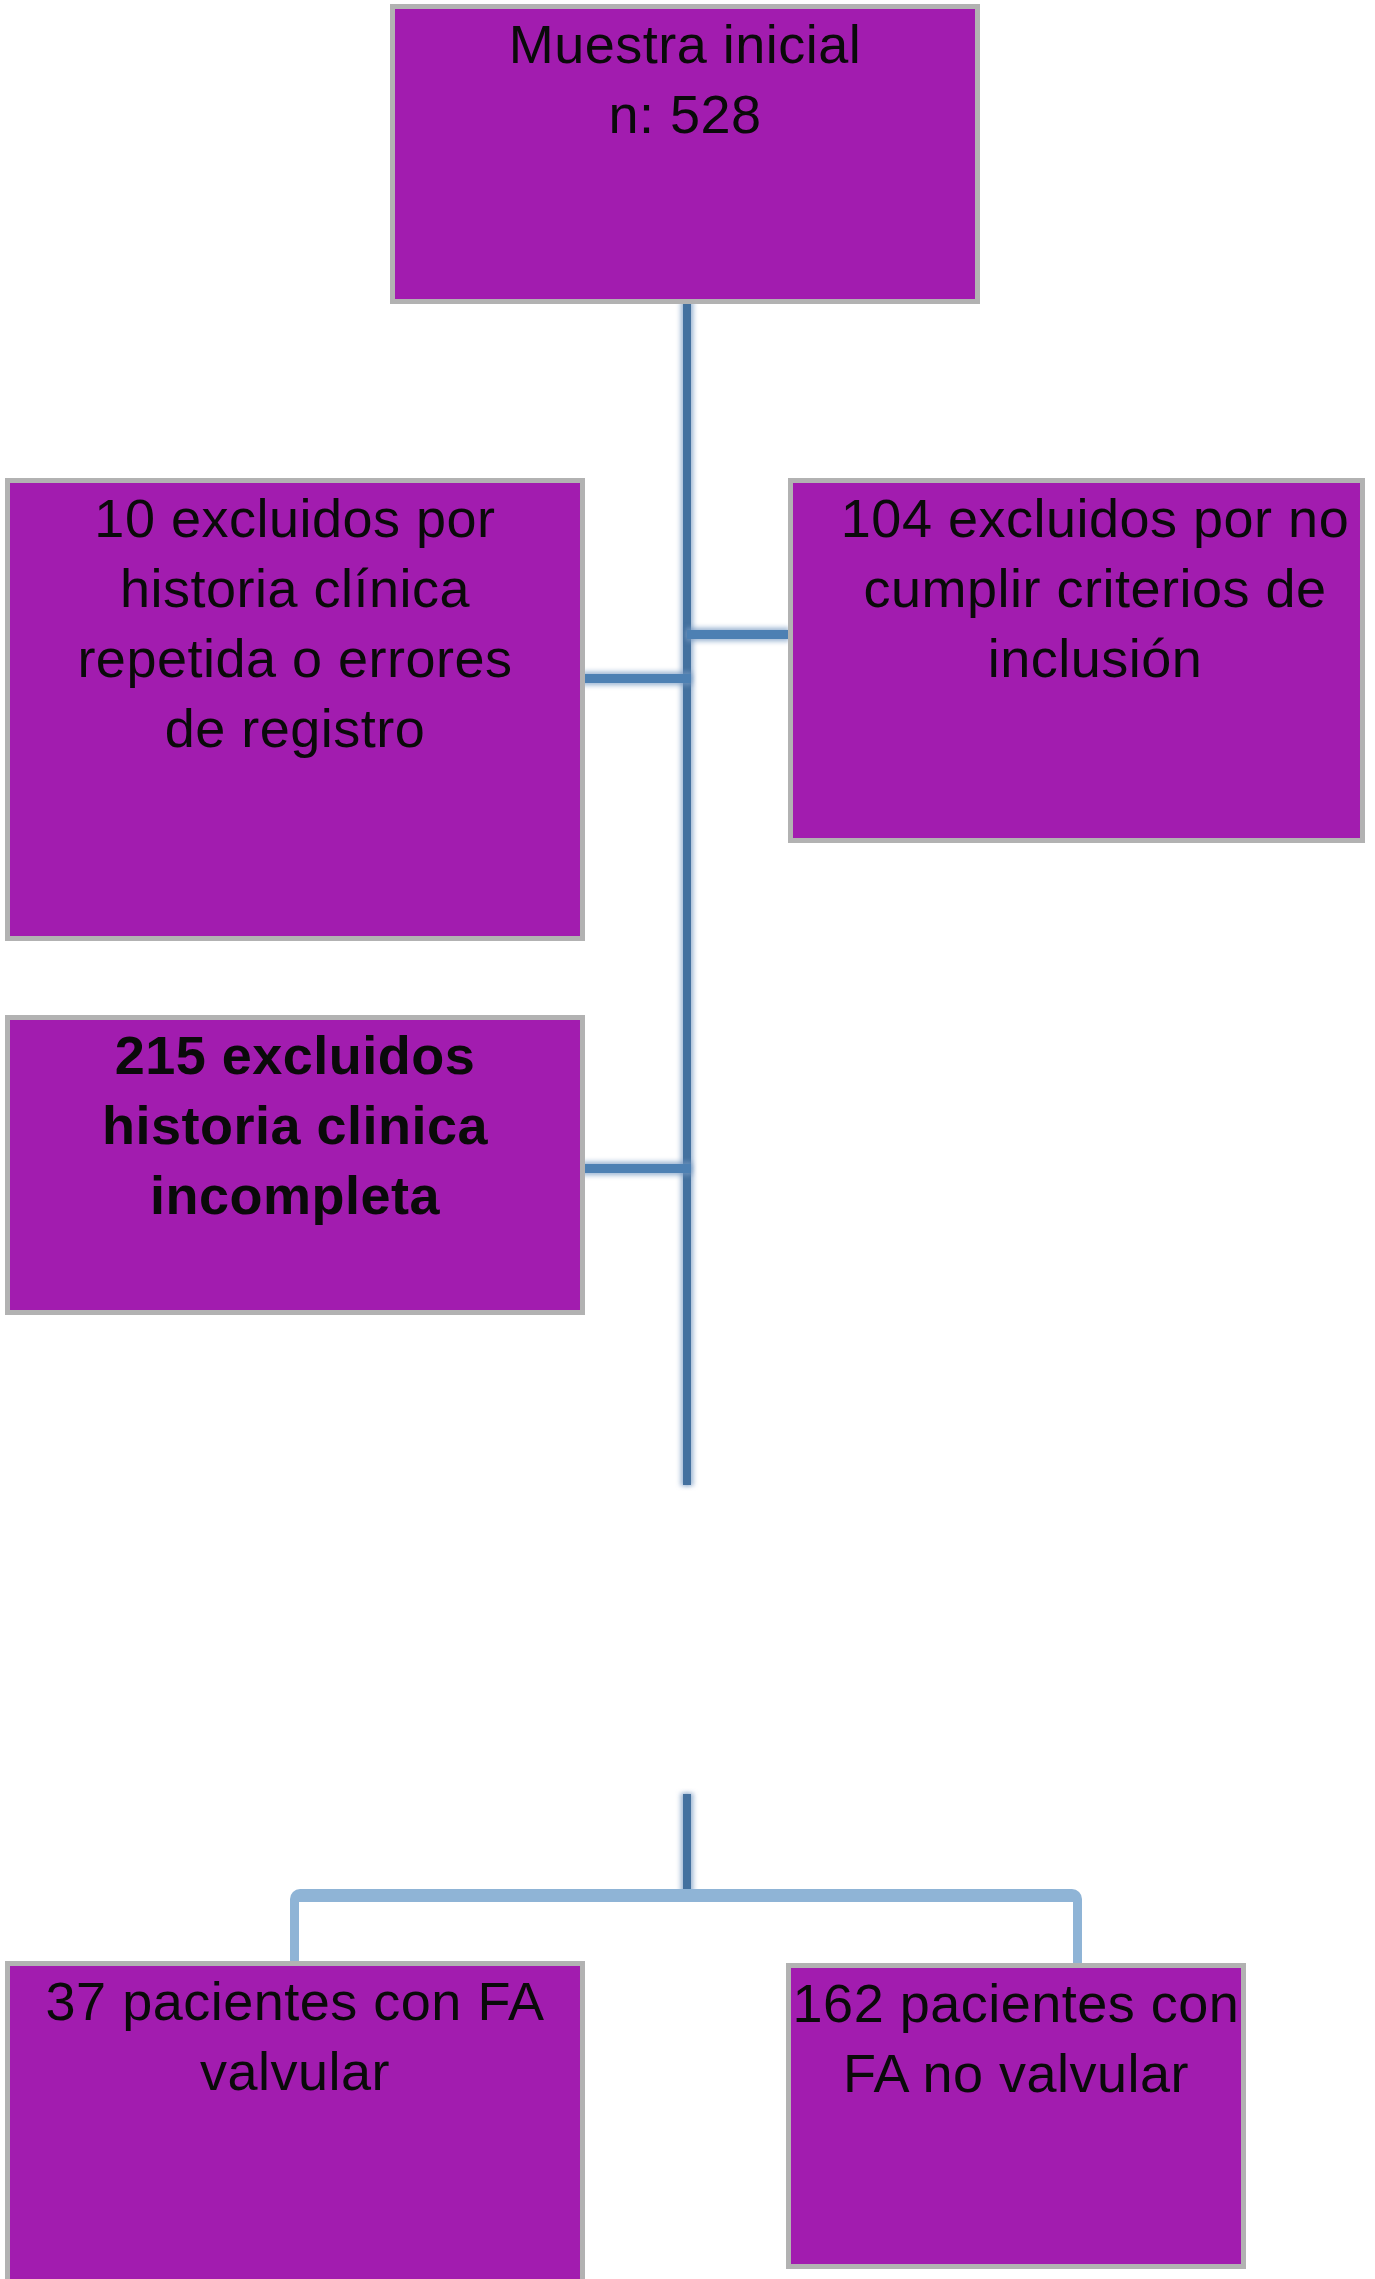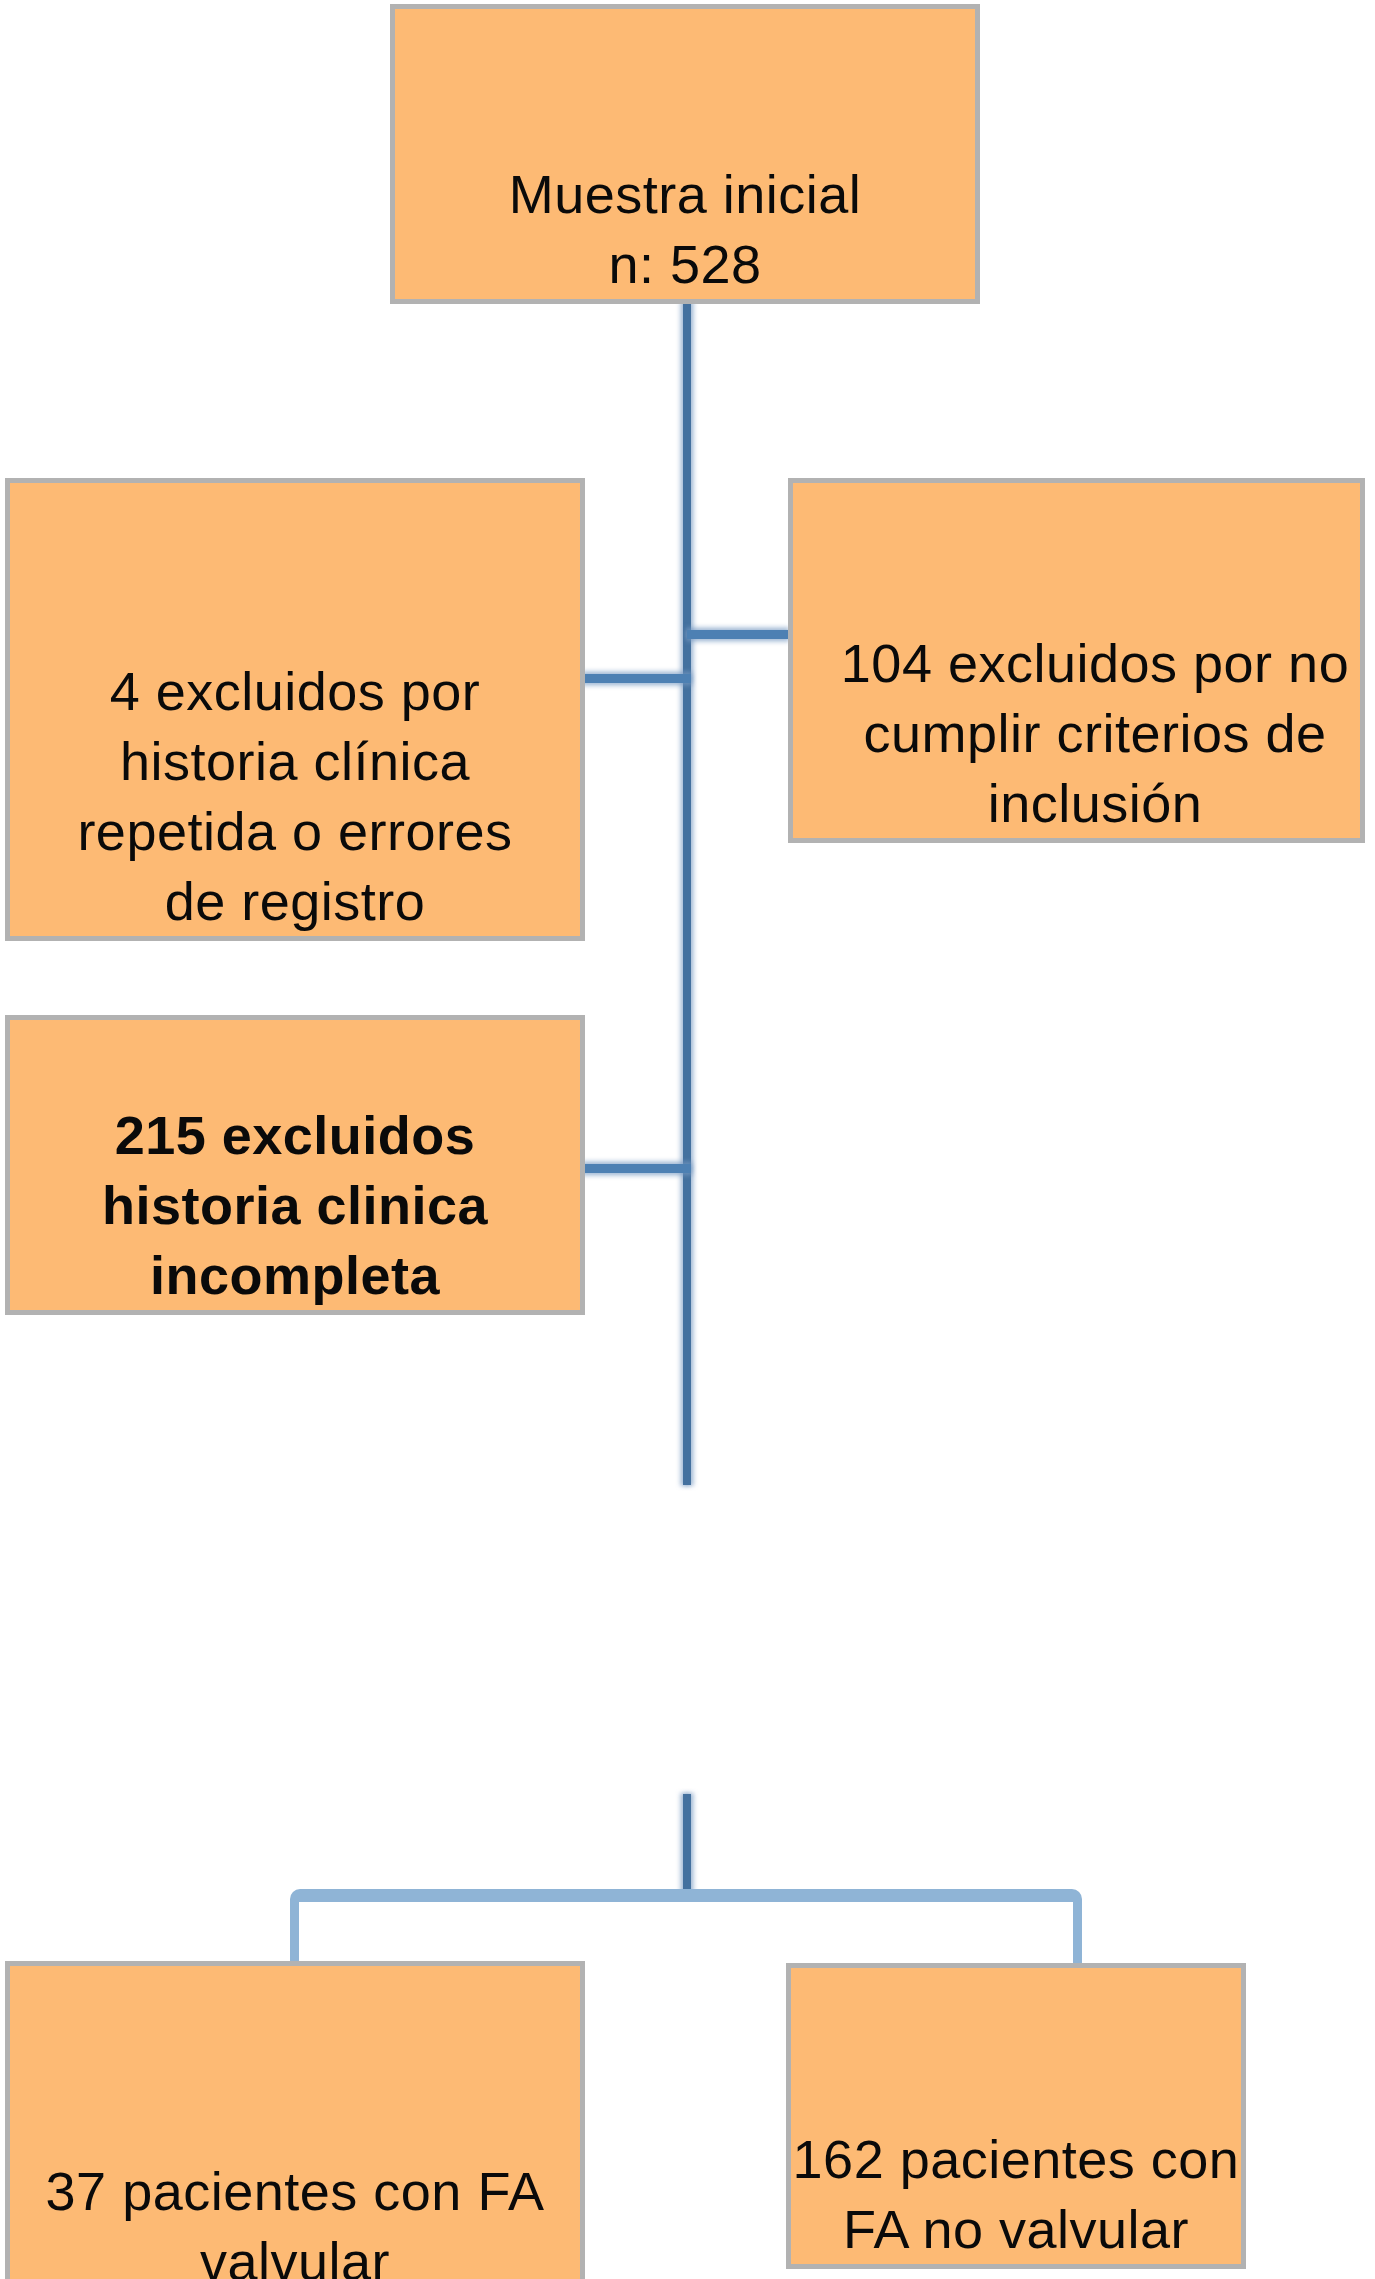--- a/index.html
+++ b/index.html
@@ -8,23 +8,23 @@
     width:1375px;
     height:2279px;
     background:#ffffff;
     font-family:"Liberation Sans", sans-serif;
     overflow:hidden;
   }
   .box{
     position:absolute;
     box-sizing:border-box;
     border:5px solid var(--c,#b2b2b2);
-    background:#fdba74;
+    background:#a21caf;
     display:flex;
-    align-items:flex-end;
+    align-items:flex-start;
     justify-content:center;
     text-align:center;
     z-index:2;
   }
   .label{
     white-space:pre-line;
     font-size:54px;
     line-height:70px;
     color:#0a0a0a;
     letter-spacing:0.5px;
@@ -78,21 +78,21 @@
   <div class="line hline l-to-excl-incomp" style="--c: #4d80b3;"></div>
   <div class="line vline l-stub" style="--c: #44719f;"></div>
   <div class="elbow" style="--c: #8fb4d6;"></div>
 
   <div class="box n-start" style="--c: #b2b2b2;">
     <div class="label">Muestra inicial
 n: 528</div>
   </div>
 
   <div class="box n-excl-dup" style="--c: #b2b2b2;">
-    <div class="label">4 excluidos por
+    <div class="label">10 excluidos por
 historia clínica
 repetida o errores
 de registro</div>
   </div>
 
   <div class="box n-excl-crit" style="--c: #b2b2b2;">
     <div class="label">104 excluidos por no
 cumplir criterios de
 inclusión</div>
   </div>

